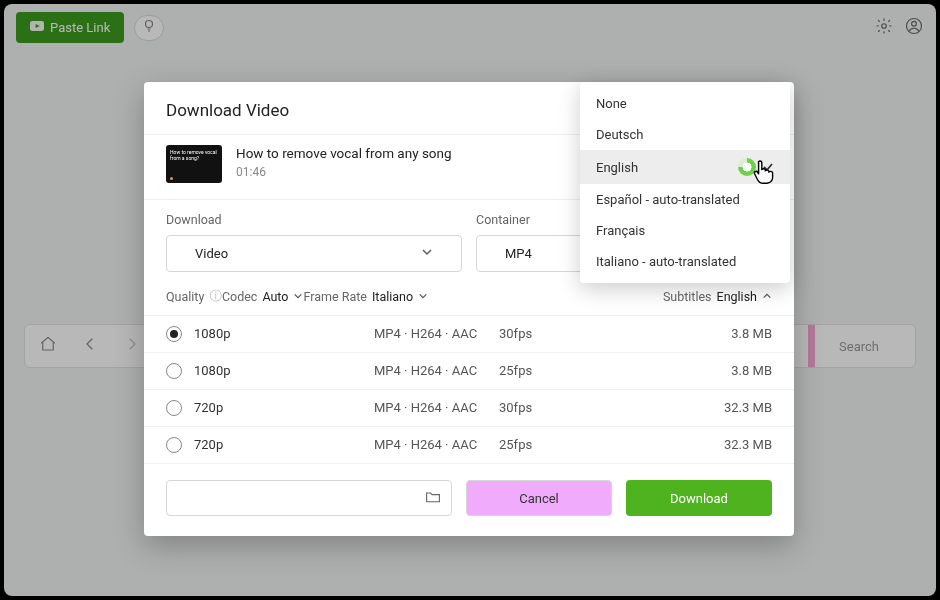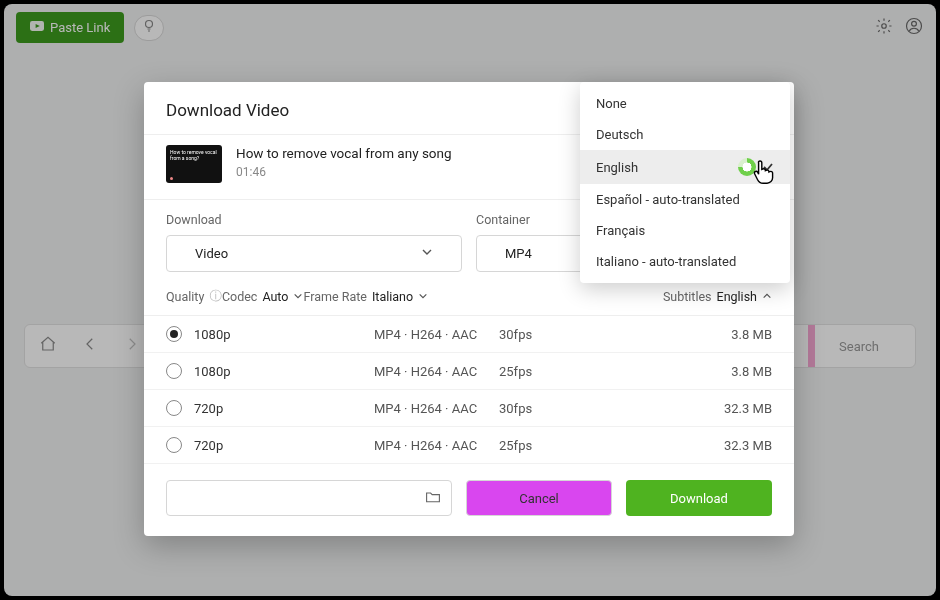--- a/index.html
+++ b/index.html
@@ -36,31 +36,31 @@
   .form-label { font-size: 12.5px; color: #666; margin-bottom: 8px; }
   .select { border: 1px solid #d6d6d6; border-radius: 4px; padding: 10px 28px; font-size: 13px; color: #222; display: flex; justify-content: space-between; align-items: center; background: #fff; cursor: pointer; }
   .chev { width: 12px; height: 12px; }
 
   .filter-row { display: flex; align-items: center; padding: 16px 22px 10px; font-size: 12.5px; color: #666; }
   .filter-item { display: flex; align-items: center; gap: 5px; cursor: pointer; }
   .filter-item .val { color: #222; }
   .filter-row .right { margin-left: auto; }
 
   .quality-list { border-top: 1px solid #eee; }
-  .quality-row { display: flex; align-items: center; padding: 10px 22px; font-size: 13px; color: #333; border-bottom: 1px solid #f1f1f1; cursor: pointer; }
+  .quality-row { display: flex; padding: 10px 22px; font-size: 13px; color: #333; border-bottom: 1px solid #f1f1f1; cursor: pointer; }
   .radio { width: 16px; height: 16px; border-radius: 50%; border: 1.5px solid #888; margin-right: 12px; position: relative; flex-shrink: 0; }
   .radio.checked::after { content: ""; position: absolute; inset: 3px; border-radius: 50%; background: #222; }
   .q-res { width: 180px; }
   .q-fmt { width: 125px; color: #555; }
   .q-fps { width: 60px; color: #555; }
   .q-size { margin-left: auto; color: #555; }
 
   .modal-footer { display: flex; gap: 14px; padding: 16px 22px 20px; align-items: center; }
   .path-box { flex: 1; height: 36px; border: 1px solid #d6d6d6; border-radius: 4px; display: flex; align-items: center; justify-content: flex-end; padding: 0 10px; }
-  .cancel-btn { width: 146px; height: 36px; border: 1px solid #d6d6d6; background: #d946ef; border-radius: 4px; font-size: 13px; color: #333; cursor: pointer; }
+  .cancel-btn { width: 146px; height: 36px; border: 1px solid #d6d6d6; background: #f0abfc; border-radius: 4px; font-size: 13px; color: #333; cursor: pointer; }
   .download-btn { width: 146px; height: 36px; border: none; background: #4fb320; color: #fff; border-radius: 4px; font-size: 13px; cursor: pointer; }
 
   .dropdown { position: absolute; top: 82px; right: 150px; width: 210px; background: #fff; border-radius: 4px; box-shadow: 0 6px 22px rgba(0,0,0,0.2); padding: 6px 0; z-index: 10; }
   .dd-item { padding: 8px 16px; font-size: 13px; color: #333; display: flex; align-items: center; justify-content: space-between; cursor: pointer; }
   .dd-item.selected { background: #ededed; }
   .spinner { width: 18px; height: 18px; border-radius: 50%; background: radial-gradient(circle, #fff 35%, transparent 36%), conic-gradient(#6fd04a 270deg, #d9f0cd 0); margin-right: 4px; }
   .check-wrap { display: flex; align-items: center; gap: 2px; }
 
   .cursor-hand { position: absolute; top: 158px; right: 166px; width: 24px; height: 26px; z-index: 20; pointer-events: none; }
 </style>

